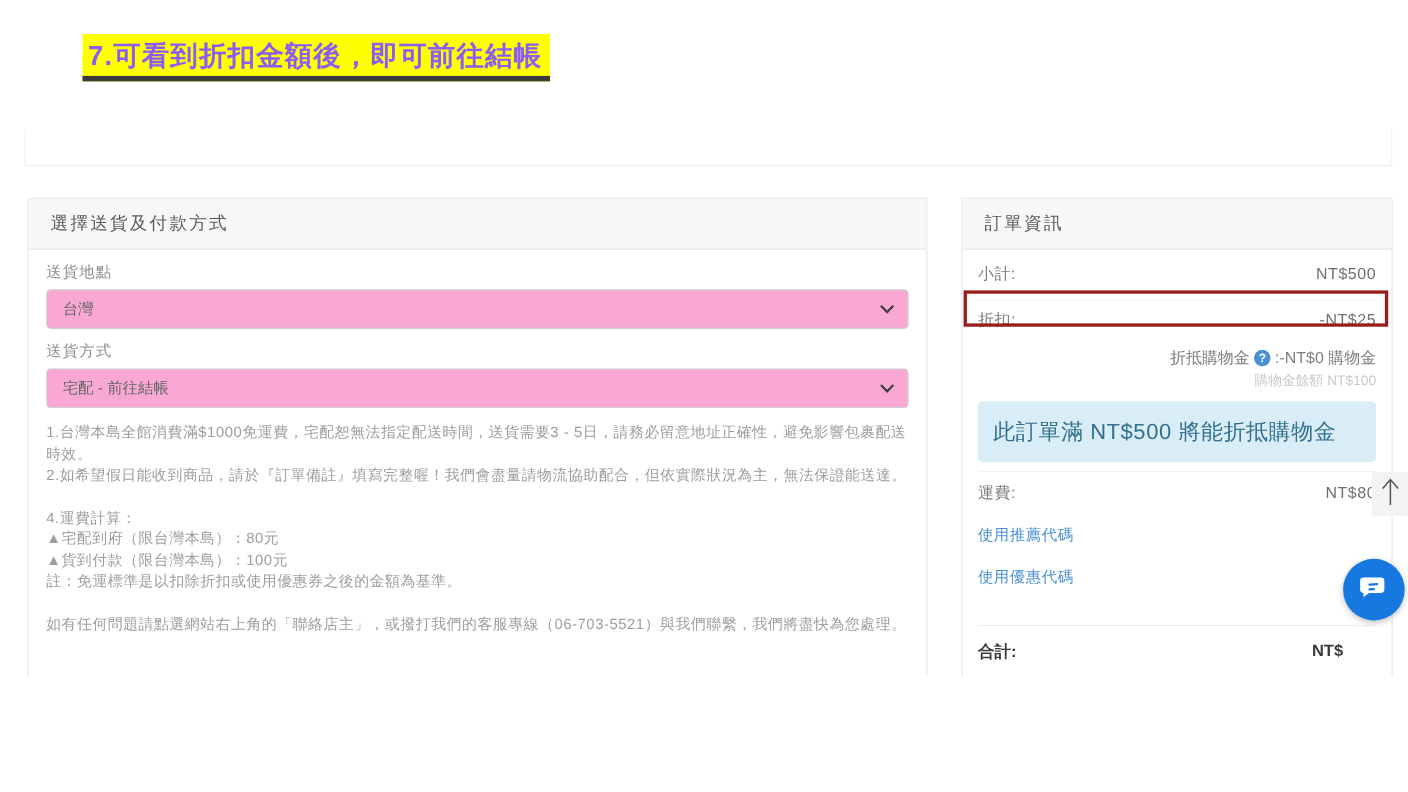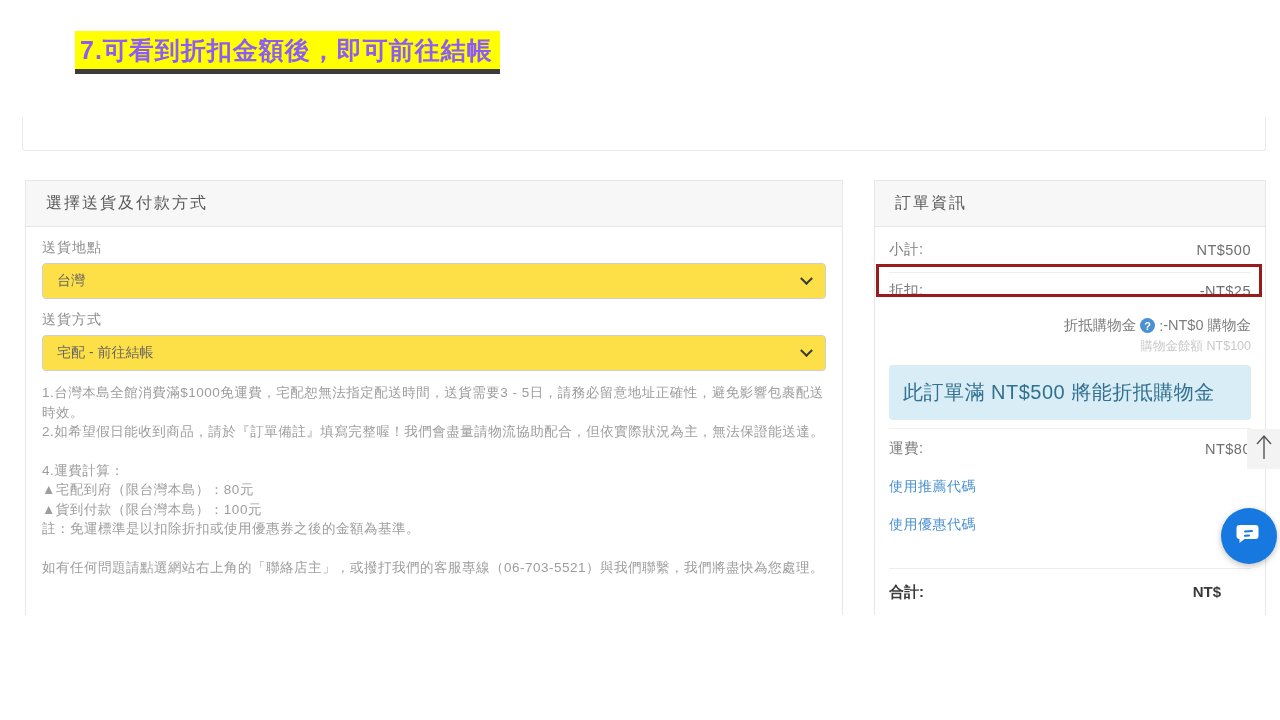--- a/index.html
+++ b/index.html
@@ -20,21 +20,21 @@
 
   .panel { position:absolute; top:166px; background:#fff; border:1px solid #e7e7e7; }
   .panel-header { background:#f7f7f7; border-bottom:1px solid #e7e7e7;
     padding:12px 20px; font-size:16px; color:#5a5a5a; letter-spacing:2px; }
 
   .left-panel  { left:25px;  width:818px; height:520px; }
   .right-panel { left:874px; width:392px; height:520px; }
 
   .left-body { padding:12px 16px; }
   .form-label { display:block; color:#8d8d8d; font-size:14px; margin:0 0 6px; letter-spacing:1px; }
-  .sel { height:36px; border:1px solid #cfcfcf; border-radius:4px; background:#fde047;
+  .sel { height:36px; border:1px solid #cfcfcf; border-radius:4px; background:#f9a8d4;
     display:flex; align-items:center; justify-content:space-between;
     padding:0 14px; color:#666; font-size:14px; margin-bottom:12px; cursor:pointer; }
   .chev { width:9px; height:9px; border-right:2px solid #3a3a3a; border-bottom:2px solid #3a3a3a;
     transform:rotate(45deg) translate(-2px,-2px); }
 
   .notes { color:#9d9d9d; font-size:13.5px; line-height:19.5px; letter-spacing:.5px; }
   .notes-block { margin:0 0 19px; }
   .notes p { margin:0; }
 
   .right-body { padding:0 14px; }

